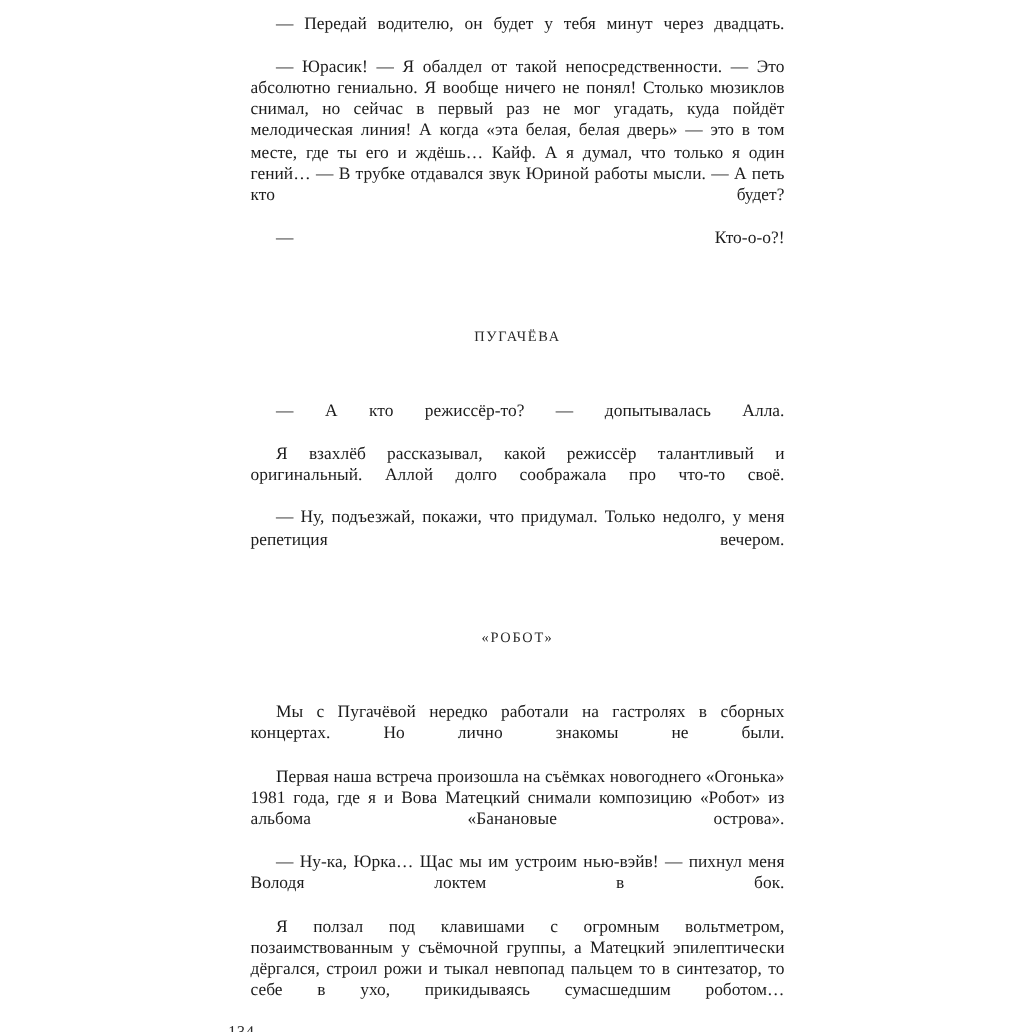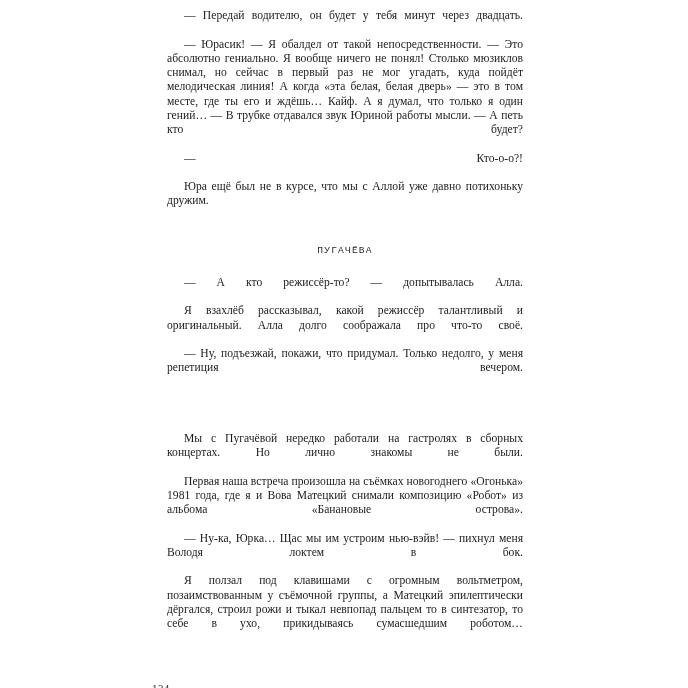--- a/index.html
+++ b/index.html
@@ -44,22 +44,22 @@
 
   
   p.para:after {
     content: "";
     display: inline-block;
     width: 100%;
   }
 
   
   h2.section-heading {
-    margin: 0;
-    font-family: Liberation Mono, monospace;
+    margin: 17px;
+    font-family: Liberation Serif, serif;
     font-size: 9.6px;
     font-weight: 400;
     text-align: center;
     text-indent: 0;
     letter-spacing: 1.15px;
     color: #2a2a2a;
   }
 
   .sp-before-heading { height: 22px; }
   .sp-after-heading  { height: 20px; }
@@ -78,28 +78,28 @@
 </style>
 </head>
 <body>
 
 <div id="page">
 
   <div id="text-column">
       <p class="para">— Передай водителю, он будет у тебя минут через двадцать.</p>
       <p class="para">— Юрасик! — Я обалдел от такой непосредственности. — Это абсолютно гениально. Я вообще ничего не понял! Столько мюзиклов снимал, но сейчас в первый раз не мог угадать, куда пойдёт мелодическая линия! А когда «эта белая, белая дверь» — это в том месте, где ты его и ждёшь… Кайф. А я думал, что только я один гений… — В трубке отдавался звук Юриной работы мысли. — А петь кто будет?</p>
       <p class="para">— Кто-о-о?!</p>
-      <p class="para">Юра ещё был не в курсе, что мы с Аллой уже давно потихоньку дружим.</p>
       <div class="sp-before-heading"></div>
       <h2 class="section-heading">ПУГАЧЁВА</h2>
       <div class="sp-after-heading"></div>
       <p class="para">— А кто режиссёр-то? — допытывалась Алла.</p>
-      <p class="para">Я взахлёб рассказывал, какой режиссёр талантливый и оригинальный. Алла долго соображала про что-то своё.</p>
+      <p class="para">Я взахлёб рассказывал, какой режиссёр талантливый и оригинальный. Аллой долго соображала про что-то своё.</p>
       <p class="para">— Ну, подъезжай, покажи, что придумал. Только недолго, у меня репетиция вечером.</p>
       <div class="sp-before-heading"></div>
+      <h2 class="section-heading">«РОБОТ»</h2>
       <div class="sp-after-heading"></div>
       <p class="para">Мы с Пугачёвой нередко работали на гастролях в сборных концертах. Но лично знакомы не были.</p>
       <p class="para">Первая наша встреча произошла на съёмках новогоднего «Огонька» 1981 года, где я и Вова Матецкий снимали композицию «Робот» из альбома «Банановые острова».</p>
       <p class="para">— Ну-ка, Юрка… Щас мы им устроим нью-вэйв! — пихнул меня Володя локтем в бок.</p>
       <p class="para">Я ползал под клавишами с огромным вольтметром, позаимствованным у съёмочной группы, а Матецкий эпилептически дёргался, строил рожи и тыкал невпопад пальцем то в синтезатор, то себе в ухо, прикидываясь сумасшедшим роботом…</p>
     </div>
 
   <div id="folio">134</div>
 
 </div>

